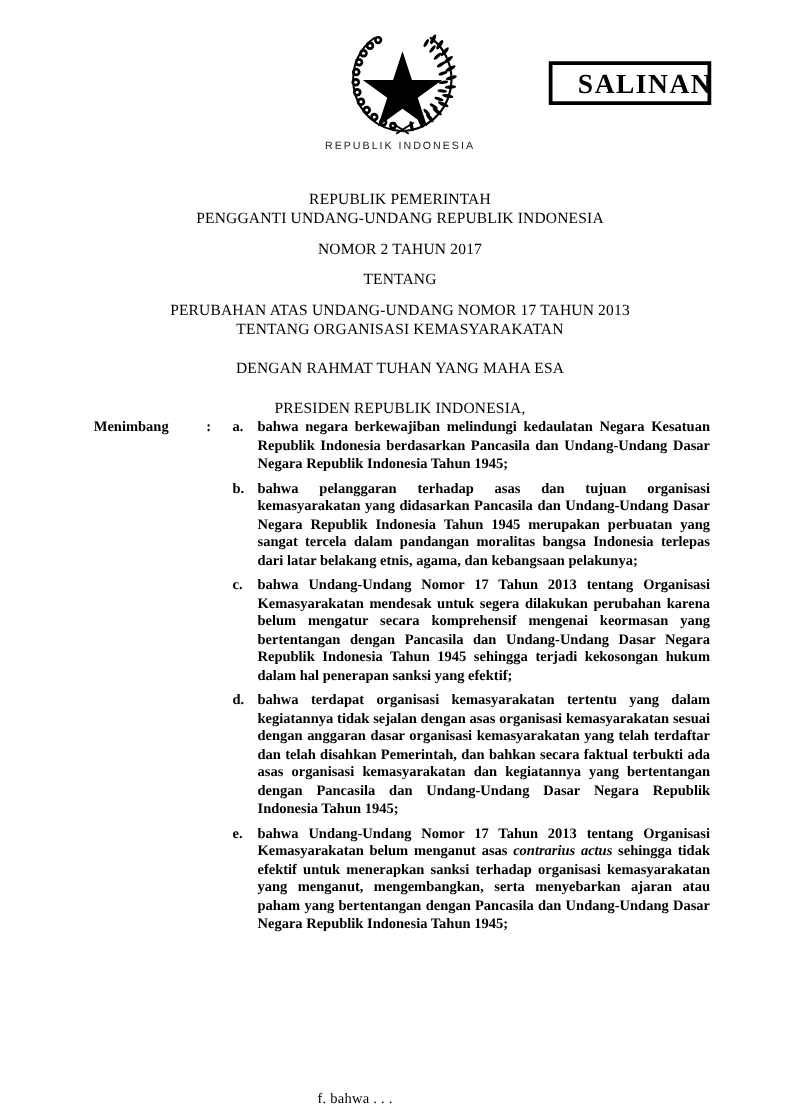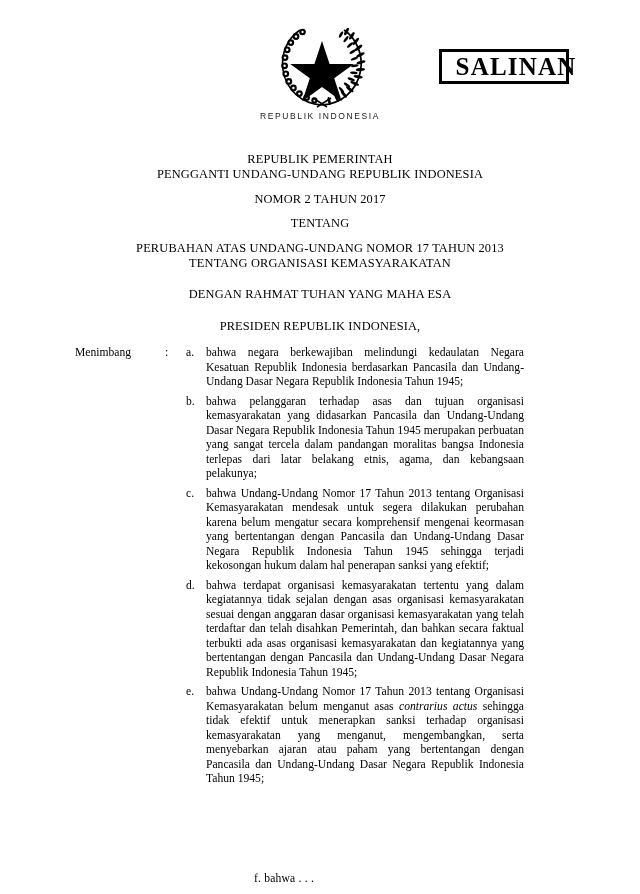--- a/index.html
+++ b/index.html
@@ -40,21 +40,21 @@
     border: 3px solid #000;
     background: #fff;
     display: flex;
     align-items: center;
     justify-content: center;
     box-sizing: border-box;
   }
   #salinan-stamp .stamp-text {
     font-family: "Liberation Serif", "DejaVu Serif", serif;
     font-weight: bold;
-    font-size: 25px;
+    font-size: 22px;
     letter-spacing: 1.2px;
     margin-left: 24px;
   }
 
   #emblem-caption {
     position: absolute;
     left: 0;
     right: 0;
     top: 111px;
     text-align: center;
@@ -74,31 +74,32 @@
     font-size: 12.4px;
     line-height: 15.4px;
     letter-spacing: 0.15px;
   }
   #title-block .gap-sm { height: 7px; }
   #title-block .gap-md { height: 9px; }
 
   
   #body-block {
     position: relative;
-    margin-top: 11px;
+    margin-top: 0;
+    font-weight: bold;
   }
 
   .clause-table {
     width: 100%;
     border-collapse: collapse;
   }
   .col-label   { width: 88px;  vertical-align: top; padding-left: 75px; }
   .col-colon   { width: 19px;  vertical-align: top; }
   .col-marker  { width: 18px;  vertical-align: top; }
-  .col-text    { vertical-align: top; padding-right: 116px; }
+  .col-text    { vertical-align: top; padding-right: 72px; }
 
   .label-text {
     font-size: 11.6px;
     line-height: 14.5px;
     white-space: nowrap;
   }
   .colon-text {
     font-size: 11.6px;
     line-height: 14.5px;
   }

